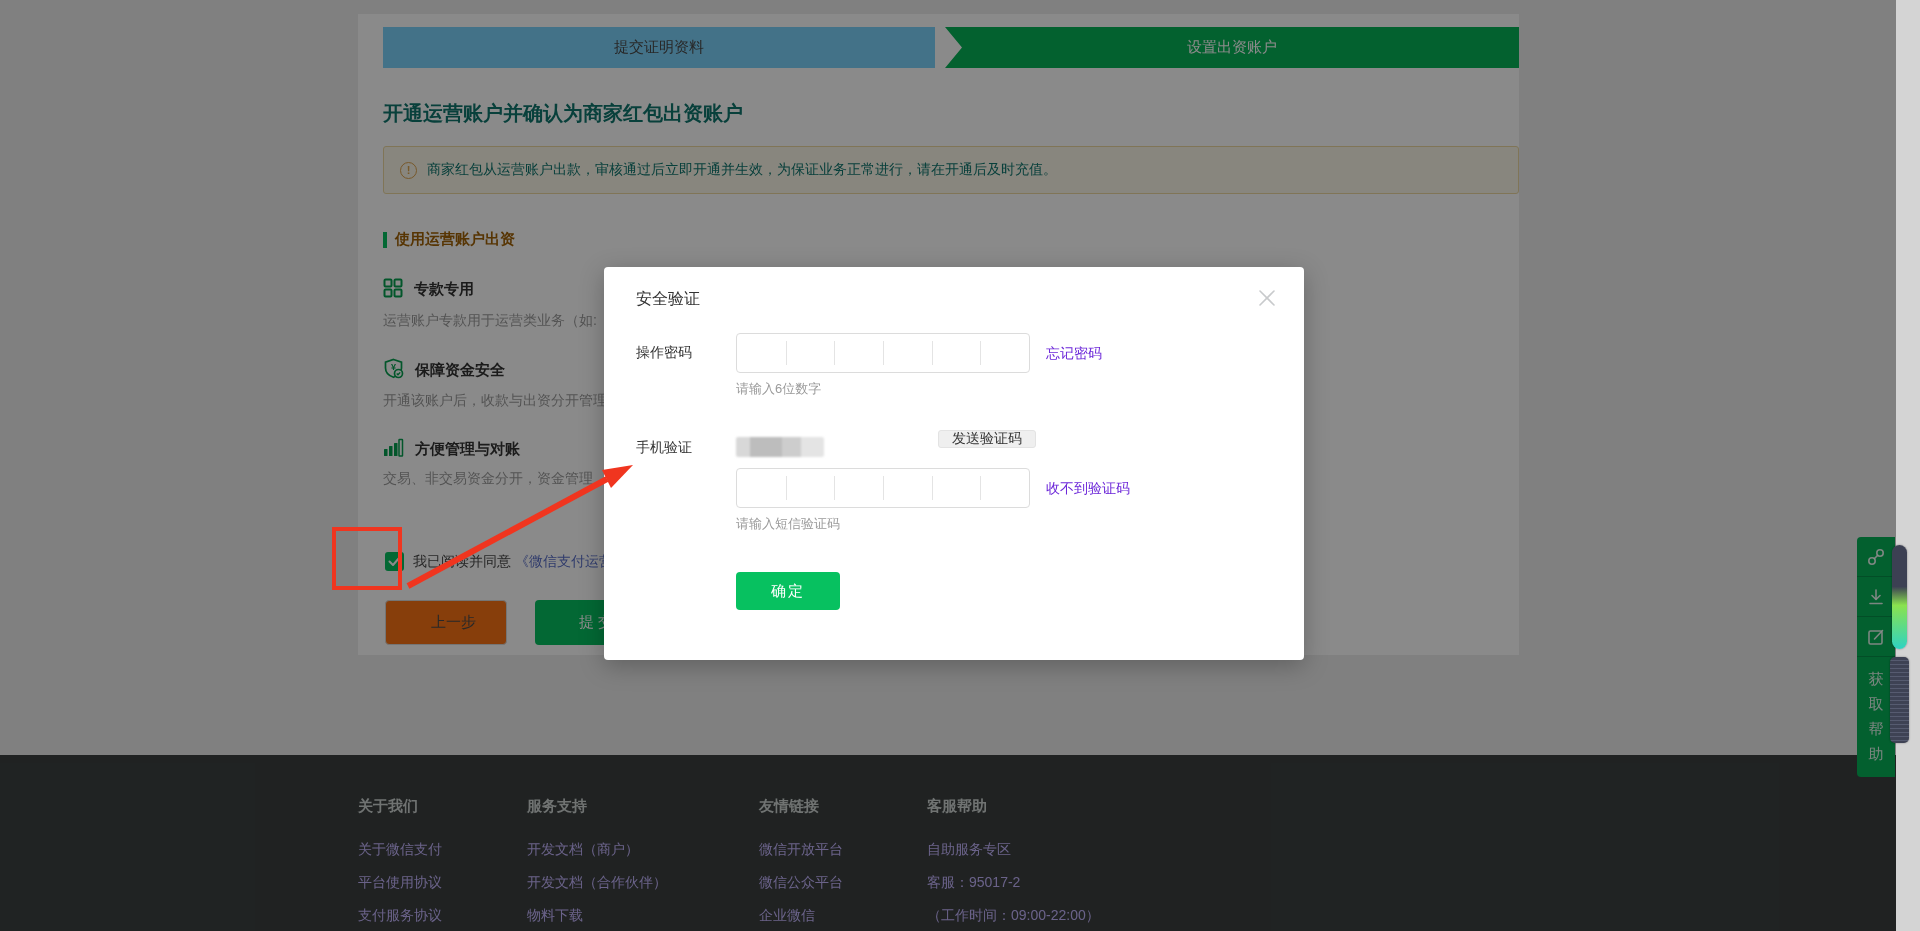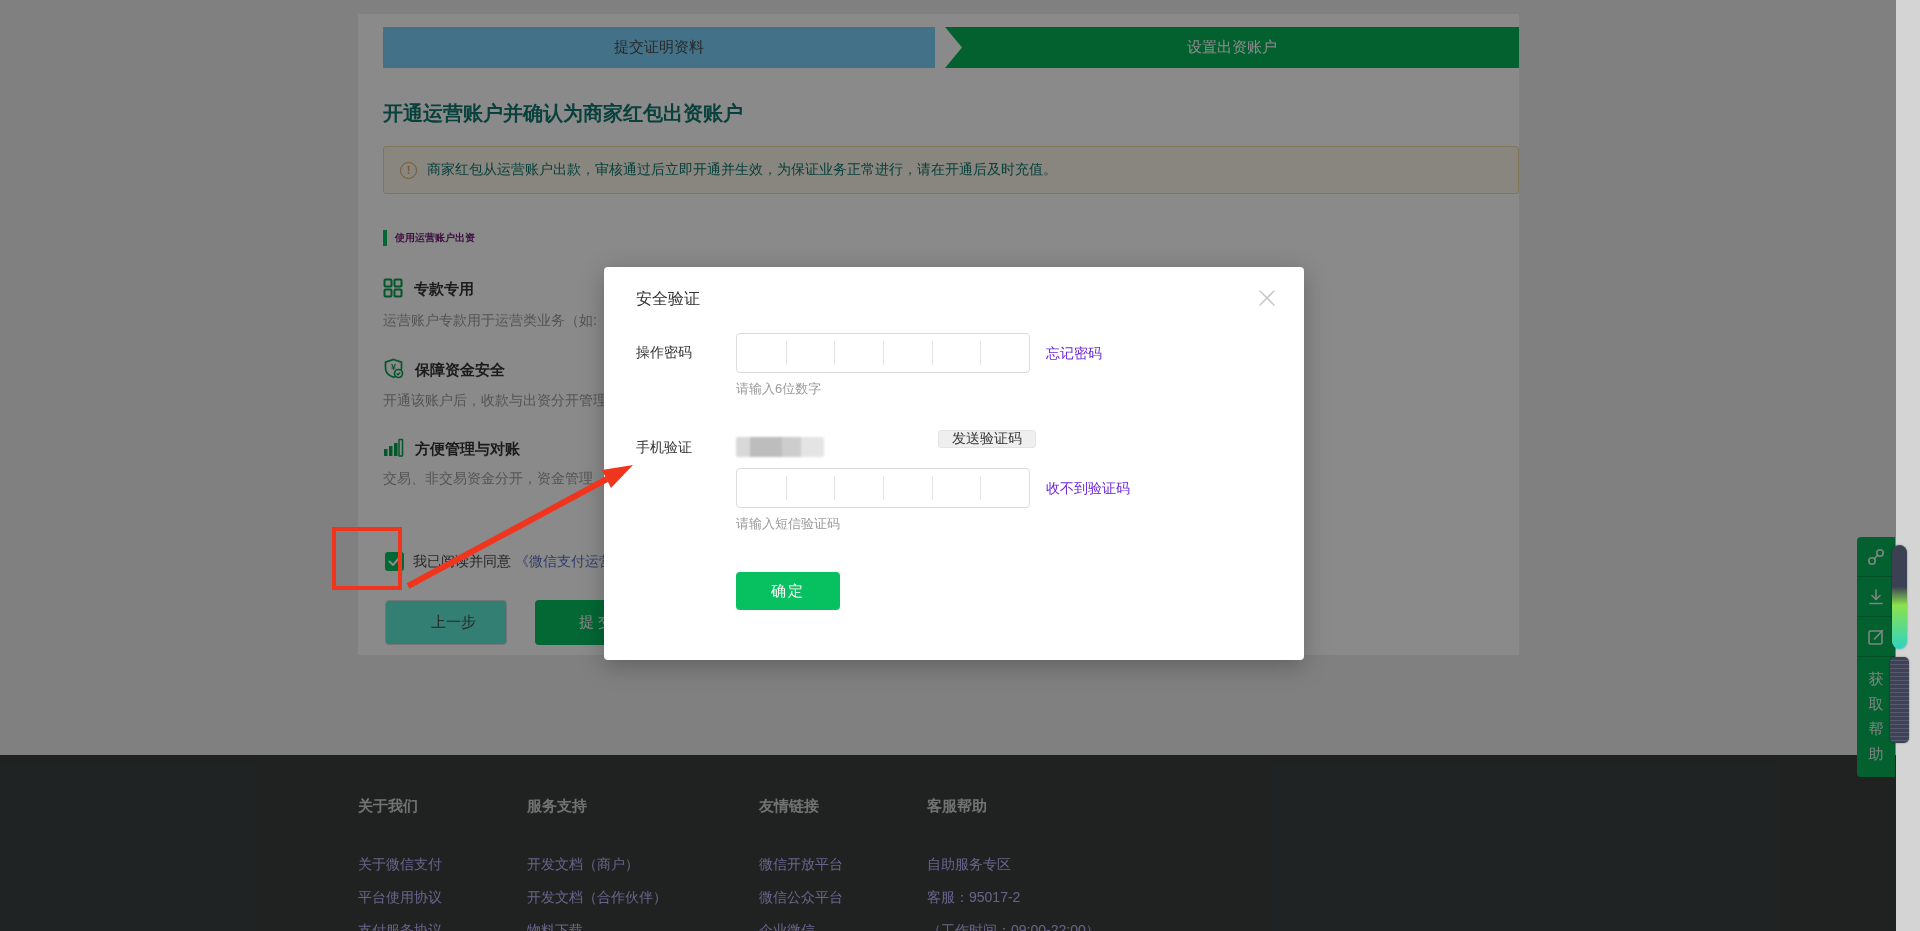--- a/index.html
+++ b/index.html
@@ -19,43 +19,43 @@
 
   .banner { position:absolute; left:25px; top:132px; width:1136px; height:48px; background:#fcf7e9;
             border:1px solid #ecd9a2; border-radius:3px; display:flex; align-items:center; padding:0 16px; }
   .banner .info-ic { width:17px; height:17px; border:1.5px solid #dca44e; border-radius:50%;
             color:#dca44e; font-size:11px; font-weight:bold; display:flex; align-items:center;
             justify-content:center; margin-right:10px; flex:none; }
   .banner .txt { font-size:14px; color:#0f766e; }
 
   .section-hd { position:absolute; left:25px; top:216px; display:flex; align-items:center; }
   .section-hd .bar { width:4px; height:16px; background:#07C160; margin-right:8px; }
-  .section-hd .txt { font-size:10px; font-weight:bold; color:#701a75; }
+  .section-hd .txt { font-size:15px; font-weight:bold; color:#a16207; }
 
   .feat-title { position:absolute; left:25px; display:flex; align-items:center; gap:11px;
                 font-size:15px; font-weight:bold; color:#333; }
   .feat-desc  { position:absolute; left:25px; font-size:14px; color:#9b9b9b; white-space:nowrap; }
 
   .agree { position:absolute; left:27px; top:538px; display:flex; align-items:center; font-size:14px; }
   .checkbox { width:19px; height:19px; background:#07C160; border-radius:3px; margin-right:9px;
               display:flex; align-items:center; justify-content:center; }
   .agree .lbl { color:#4a4a4a; }
   .agree .lnk { color:#5A6FC8; margin-left:4px; white-space:nowrap; }
 
   .btn-row { position:absolute; left:27px; top:586px; display:flex; gap:28px; }
   .btn { width:122px; height:45px; border-radius:4px; font-size:15px; display:flex;
          align-items:center; justify-content:center; cursor:pointer; }
-  .btn-prev { background:#5eead4; border:1px solid #d9d9d9; color:#4a4a4a;padding-left:15px; }
+  .btn-prev { background:#f97316; border:1px solid #d9d9d9; color:#4a4a4a;padding-left:15px; }
   .btn-submit { background:#07C160; color:#fff; }
 
   
   .footer { position:absolute; left:0; top:755px; width:1920px; height:176px; background:#3b4040; }
   .footer .cols { display:flex; padding-left:358px; padding-top:42px; }
   .fcol-0 { width:169px; } .fcol-1 { width:232px; } .fcol-2 { width:168px; } .fcol-3 { width:300px; }
-  .fcol .hd { font-size:15px; font-weight:bold; color:#cfd4d3; margin-bottom:40px; }
+  .fcol .hd { font-size:15px; font-weight:bold; color:#cfd4d3; margin-bottom:25px; }
   .fcol .lk { font-size:14px; color:#c4b5fd; margin-bottom:15px; }
 
   
   .toolbar { position:absolute; left:1857px; top:537px; width:38px; background:#07B158;
              border-radius:4px 0 0 4px; }
   .tool-cell { width:38px; height:40px; display:flex; align-items:center; justify-content:center;
                border-bottom:1px solid rgba(0,0,0,0.18); }
   .tool-help { padding:9px 0 11px; display:flex; flex-direction:column; align-items:center; }
   .tool-help span { font-size:15px; line-height:25px; color:rgba(255,255,255,0.88); }
 

